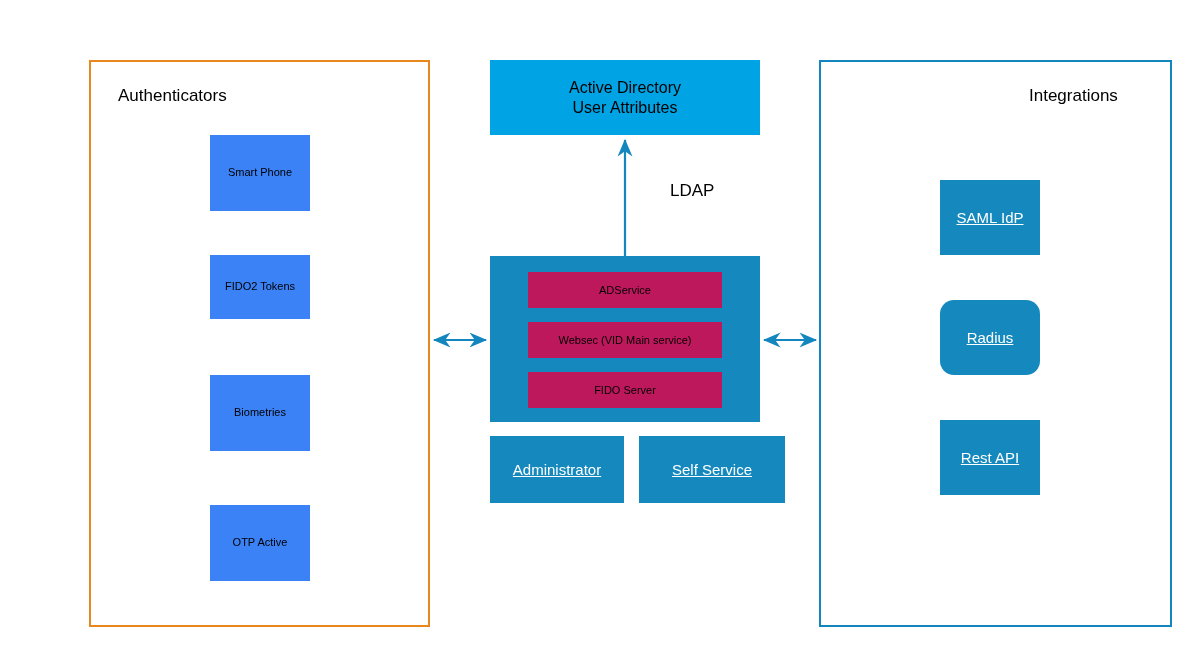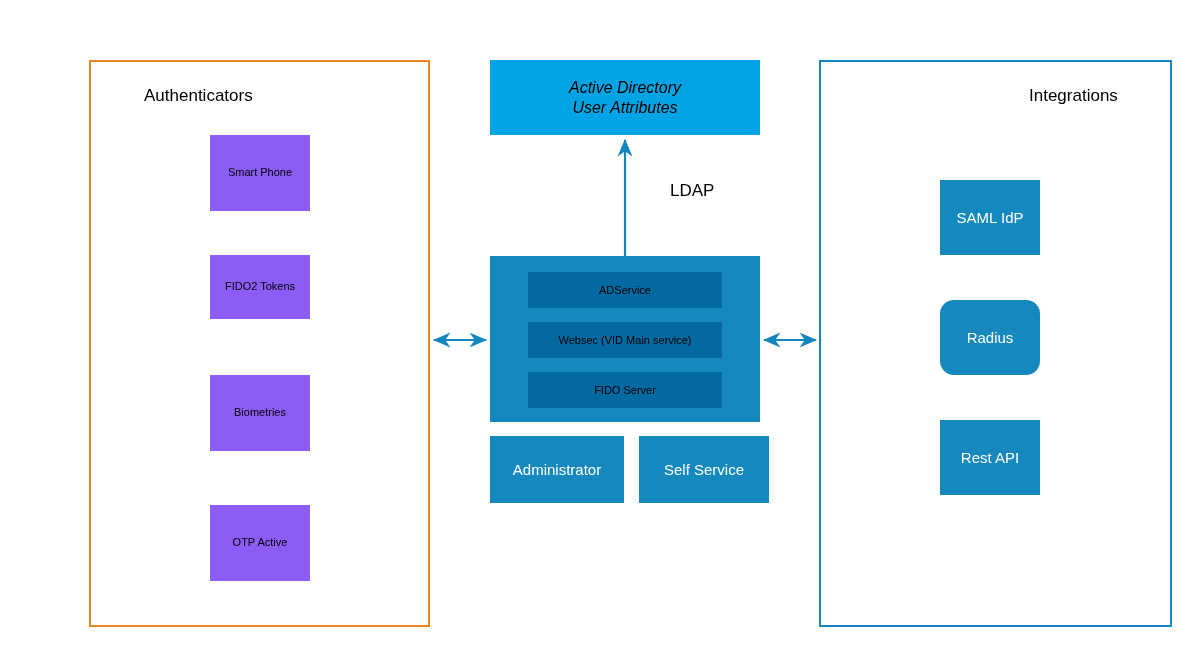--- a/index.html
+++ b/index.html
@@ -37,83 +37,84 @@
     border: 2px solid #1486BE;
   }
   .panel-title {
     position: absolute;
     font-size: 17px;
     line-height: 20px;
     color: #000000;
     white-space: nowrap;
   }
   .title-authenticators {
-    left: 118px; top: 86px; margin-left: 26px;
+    left: 118px; top: 86px;
   }
   .title-integrations {
     left: 1029px; top: 86px;
   }
   .box {
     position: absolute;
     box-sizing: border-box;
     display: flex;
     align-items: center;
     justify-content: center;
     text-align: center;
     line-height: 1.2;
   }
   .box-orange {
-    background: #8b5cf6;
+    background: #3b82f6;
     color: #000000;
     font-size: 11px;
   }
   .box-blue-dark {
     background: #1589BE;
     color: #ffffff;
     font-size: 15px;
+    text-decoration: underline;
   }
   .box-blue-bright {
     background: #00A3E4;
     color: #000000;
     font-size: 16px;
   }
   
   .auth-smart-phone  { left: 210px; top: 135px; width: 100px; height: 76px; }
   .auth-fido2        { left: 210px; top: 255px; width: 100px; height: 64px; }
   .auth-biometries   { left: 210px; top: 375px; width: 100px; height: 76px; }
   .auth-otp          { left: 210px; top: 505px; width: 100px; height: 76px; }
 
   
   .ad-box {
-    left: 490px; top: 60px; width: 270px; height: 75px; font-style: italic;
+    left: 490px; top: 60px; width: 270px; height: 75px;
   }
   .core-block {
     position: absolute;
     left: 490px; top: 256px;
     width: 270px; height: 166px;
     background: #1589BE;
   }
   .core-service {
     position: absolute;
     left: 528px;
     width: 194px; height: 36px;
-    background: #0369a1;
+    background: #be185d;
     color: #000000;
     font-size: 11px;
     display: flex;
     align-items: center;
     justify-content: center;
     box-sizing: border-box;
   }
   .svc-adservice { top: 272px; }
   .svc-websec    { top: 322px; }
   .svc-fido      { top: 372px; }
 
   .admin-box { left: 490px; top: 436px; width: 134px; height: 67px; }
-  .self-box  { left: 639px; top: 436px; width: 130px; height: 67px; }
+  .self-box  { left: 639px; top: 436px; width: 146px; height: 67px; }
 
   
   .int-saml   { left: 940px; top: 180px; width: 100px; height: 75px; }
   .int-radius { left: 940px; top: 300px; width: 100px; height: 75px; border-radius: 14px; }
   .int-rest   { left: 940px; top: 420px; width: 100px; height: 75px; }
 
   
   .conn-label {
     position: absolute;
     font-size: 17px;

